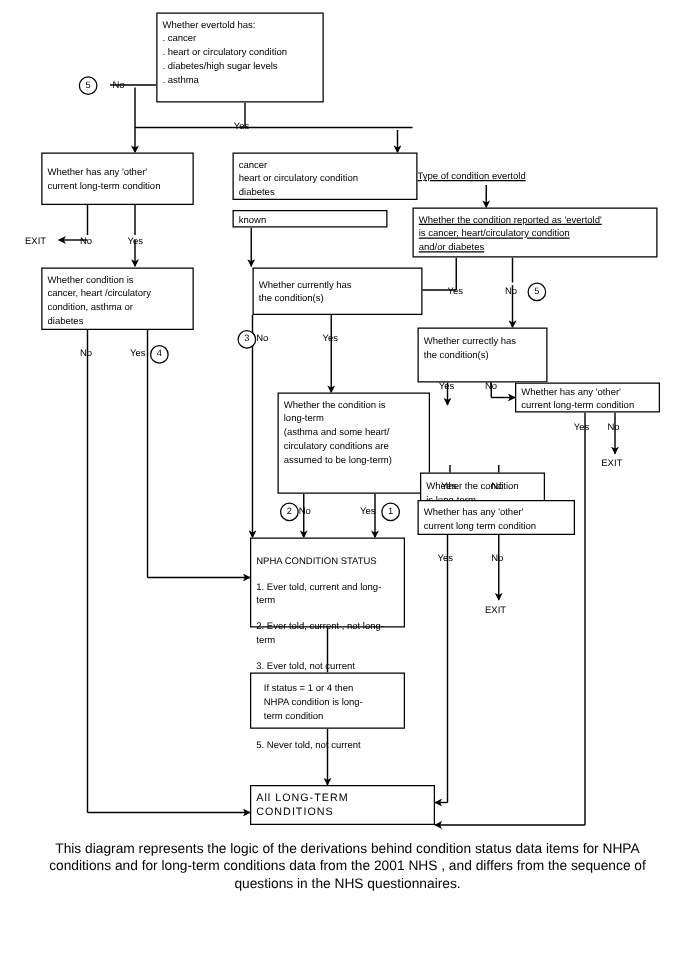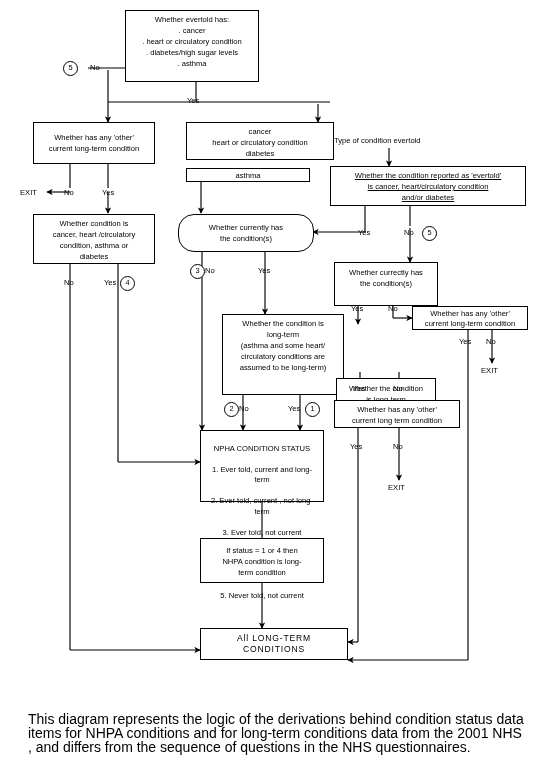--- a/index.html
+++ b/index.html
@@ -1,24 +1,24 @@
 <!DOCTYPE html>
 <html><head>
 <meta charset="utf-8">
 <style>
   html,body{margin:0;padding:0;background:#ffffff;}
   body{width:542px;height:768px;font-family:"Liberation Sans",sans-serif;color:#000;}
   #stage{position:relative;width:542px;height:768px;overflow:hidden;background:#fff;}
   svg#wires{position:absolute;left:0;top:0;width:542px;height:768px;}
   .node{position:absolute;border:1px solid #000;background:#fff;box-sizing:border-box;
-        font-size:7.6px;line-height:11px;padding:3px 4px;white-space:pre-line;text-align:center;}
+        font-size:7.6px;line-height:11px;padding:3px 4px;white-space:pre-line;}
   .lbl{position:absolute;font-size:7.6px;line-height:9px;white-space:pre;background:transparent;}
   .circ{position:absolute;width:13px;height:13px;border:1px solid #000;border-radius:50%;
         font-size:7.4px;line-height:12px;text-align:center;background:#fff;}
-  .caption{position:absolute;left:28px;top:712px;width:500px;font-size:14px;line-height:14px;}
+  .caption{position:absolute;left:28px;top:672px;width:500px;font-size:11px;line-height:14px;text-align:center;}
   .node.status{line-height:10.5px;padding:2px 4px;}
   .node.allltc{display:flex;align-items:center;justify-content:center;font-size:8.6px;letter-spacing:.8px;}
 </style>
 </head>
 <body>
 
 <div id="stage">
 
   <svg id="wires" viewBox="0 0 542 768">
     <defs>
@@ -97,29 +97,29 @@
 
   <div class="node" style="left:33px;top:214px;width:122px;height:50px;">Whether condition is
 cancer, heart /circulatory
 condition, asthma or
 diabetes</div>
 
   <div class="node" style="left:186px;top:122px;width:148px;height:38px;">cancer
 heart or circulatory condition
 diabetes</div>
 
-  <div class="node" style="left:186px;top:168px;width:124px;height:14px;padding:1px 4px;">asthma</div>
+  <div class="node" style="left:186px;top:168px;width:124px;height:14px;padding:1px 4px;">known</div>
 
-  <div class="lbl" style="left:334px;top:136px;">Type of condition evertold</div>
+  <div class="lbl" style="left:334px;top:136px;text-decoration:underline;">Type of condition evertold</div>
 
   <div class="node" style="left:330px;top:166px;width:196px;height:40px;text-decoration:underline;">Whether the condition reported as 'evertold'
 is cancer, heart/circulatory condition
 and/or  diabetes</div>
 
-  <div class="node" style="left:178px;top:214px;width:136px;height:38px;padding-top:7px;border-radius:16px;">Whether currently has
+  <div class="node" style="left:202px;top:214px;width:136px;height:38px;padding-top:7px;">Whether currently has
 the condition(s)</div>
 
   <div class="node" style="left:334px;top:262px;width:104px;height:44px;padding-top:4px;">Whether currectly has
 the condition(s)</div>
 
   <div class="node" style="left:222px;top:314px;width:122px;height:81px;">Whether the condition is
 long-term
 (asthma and some heart/
 circulatory conditions are
 assumed to be long-term)</div>

